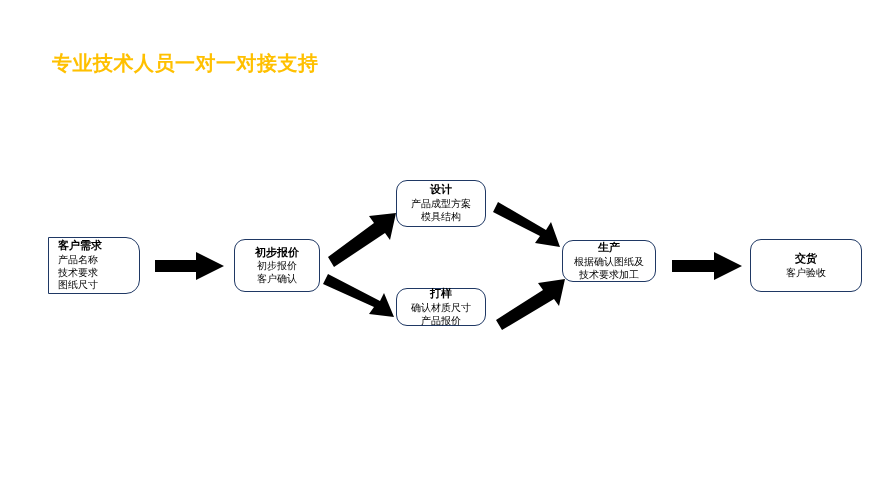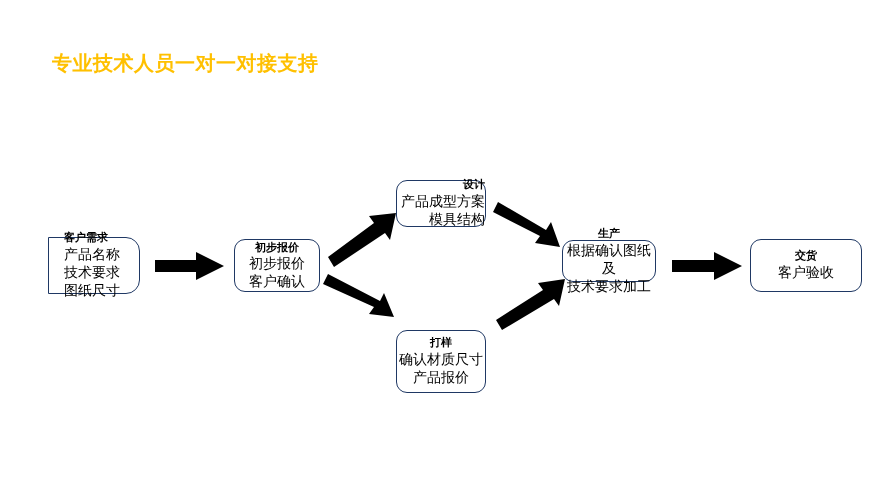--- a/index.html
+++ b/index.html
@@ -52,37 +52,37 @@
     font-family: "DejaVu Sans", "Liberation Sans", sans-serif;
     text-align: center;
     line-height: 1.28;
   }
   .node .title {
     font-weight: 700;
     font-size: 11px;
     margin-bottom: 1px;
   }
   .node .line {
-    font-size: 14px;
+    font-size: 10px;
     font-weight: 400;
   }
 
   
   #node-demand {
     left: 48px;  top: 237px;  width: 92px;  height: 57px;
     border-radius: 0 14px 14px 0;
     align-items: flex-end;
-    padding-left: 15px;
+    padding-left: 9px;
   }
   #node-demand .title,
   #node-demand .line { text-align: left; width: 100%; }
 
   #node-quote   { left: 234px; top: 239px; width: 86px;  height: 53px; border-radius: 11px; font-family: Liberation Serif, serif; }
-  #node-design  { left: 396px; top: 180px; width: 90px;  height: 47px; border-radius: 11px; align-items: flex-end; }
-  #node-sample  { left: 396px; top: 288px; width: 90px;  height: 63px; border-radius: 11px; margin-top: 42px; }
+  #node-design  { left: 396px; top: 180px; width: 90px;  height: 47px; border-radius: 11px; }
+  #node-sample  { left: 396px; top: 288px; width: 90px;  height: 38px; border-radius: 11px; }
   #node-produce { left: 562px; top: 240px; width: 94px;  height: 42px; border-radius: 11px; }
   #node-deliver { left: 750px; top: 239px; width: 112px;  height: 53px; border-radius: 11px; }
 
   
   #arrows {
     position: absolute;
     left: 0; top: 0;
     width: 892px; height: 499px;
     pointer-events: none;
   }

